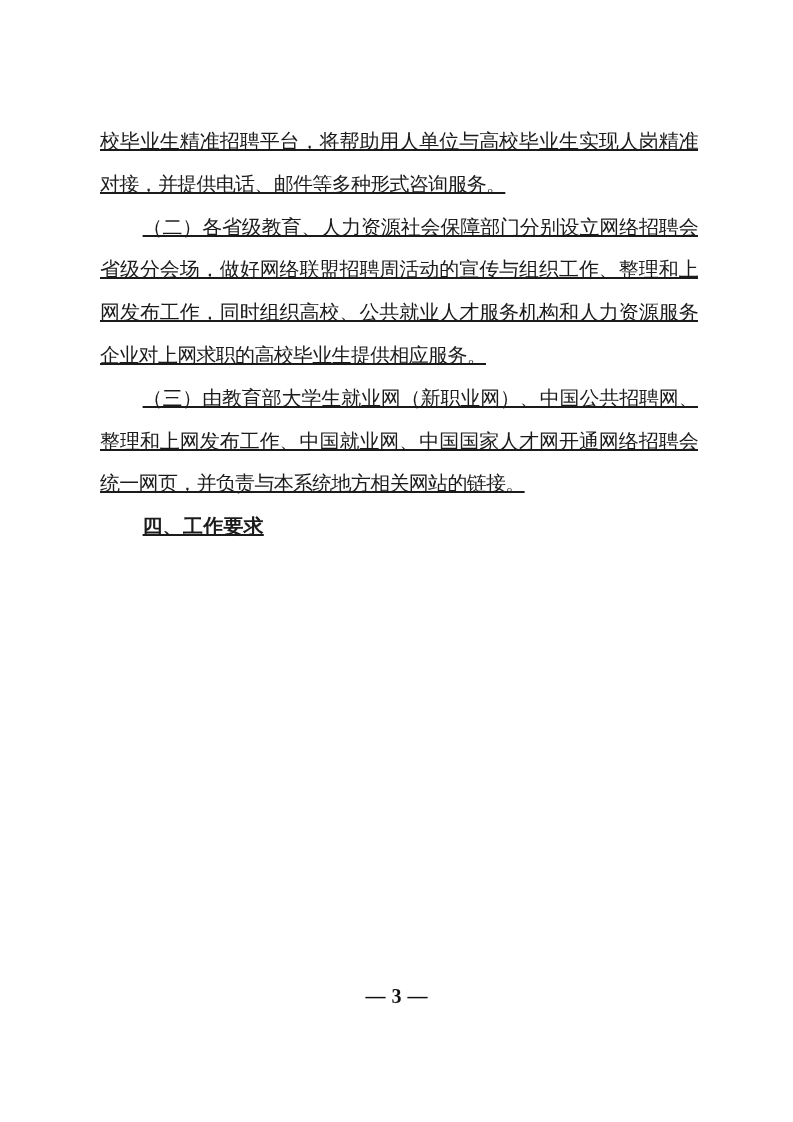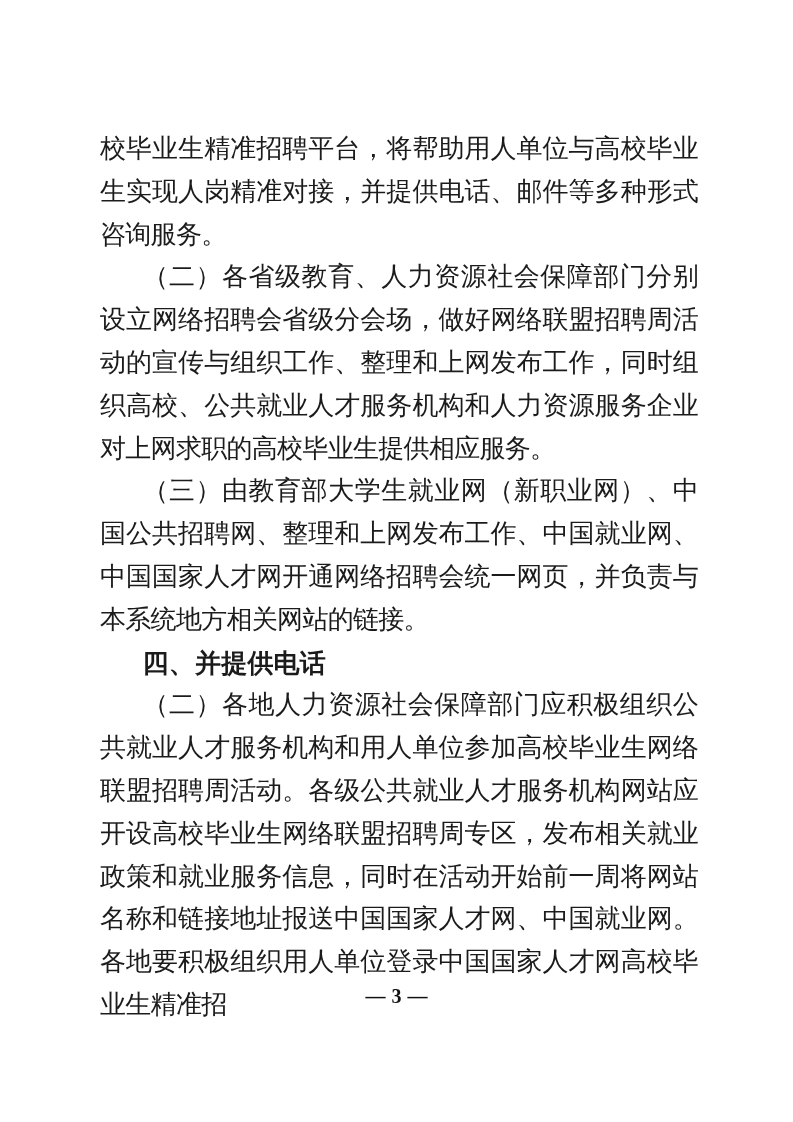--- a/index.html
+++ b/index.html
@@ -13,27 +13,28 @@
     height: 1122px;
     margin: 0 auto;
     background: #ffffff;
     overflow: hidden;
     font-family: "Liberation Serif", "DejaVu Serif", serif;
     color: #1b1b1b;
   }
   .content {
     position: absolute;
     left: 100px;
-    top: 128px;
+    top: 120px;
     width: 598px;
-    font-size: 26px;
+    font-size: 20px;
     letter-spacing: -0.7px;
     line-height: 42.8px;
     text-align: justify;
     text-justify: inter-character;
+    text-decoration: underline;
   }
   .para {
     margin: 0;
     padding: 0;
   }
   .para.body {
     text-indent: 42.6px;
   }
   .para.body-continuation {
     text-indent: 0;
@@ -64,19 +65,18 @@
   }
 </style>
 </head>
 <body>
 
 <div class="page">
   <div class="content" id="paragraphs">
       <div class="para body-continuation">校毕业生精准招聘平台，将帮助用人单位与高校毕业生实现人岗精准对接，并提供电话、邮件等多种形式咨询服务。</div>
       <div class="para body">（二）各省级教育、人力资源社会保障部门分别设立网络招聘会省级分会场，做好网络联盟招聘周活动的宣传与组织工作、整理和上网发布工作，同时组织高校、公共就业人才服务机构和人力资源服务企业对上网求职的高校毕业生提供相应服务。</div>
       <div class="para body">（三）由教育部大学生就业网（新职业网）、中国公共招聘网、整理和上网发布工作、中国就业网、中国国家人才网开通网络招聘会统一网页，并负责与本系统地方相关网站的链接。</div>
-      <div class="para heading">四、并提供电话</div>
-      <div class="para body">（二）各地人力资源社会保障部门应积极组织公共就业人才服务机构和用人单位参加高校毕业生网络联盟招聘周活动。各级公共就业人才服务机构网站应开设高校毕业生网络联盟招聘周专区，发布相关就业政策和就业服务信息，同时在活动开始前一周将网站名称和链接地址报送中国国家人才网、中国就业网。各地要积极组织用人单位登录中国国家人才网高校毕业生精准招</div>
+      <div class="para heading">四、工作要求</div>
     </div>
   <div class="footer">
     <span class="dash">—</span><span>3</span><span class="dash">—</span>
   </div>
 </div>
 
 </body></html>

